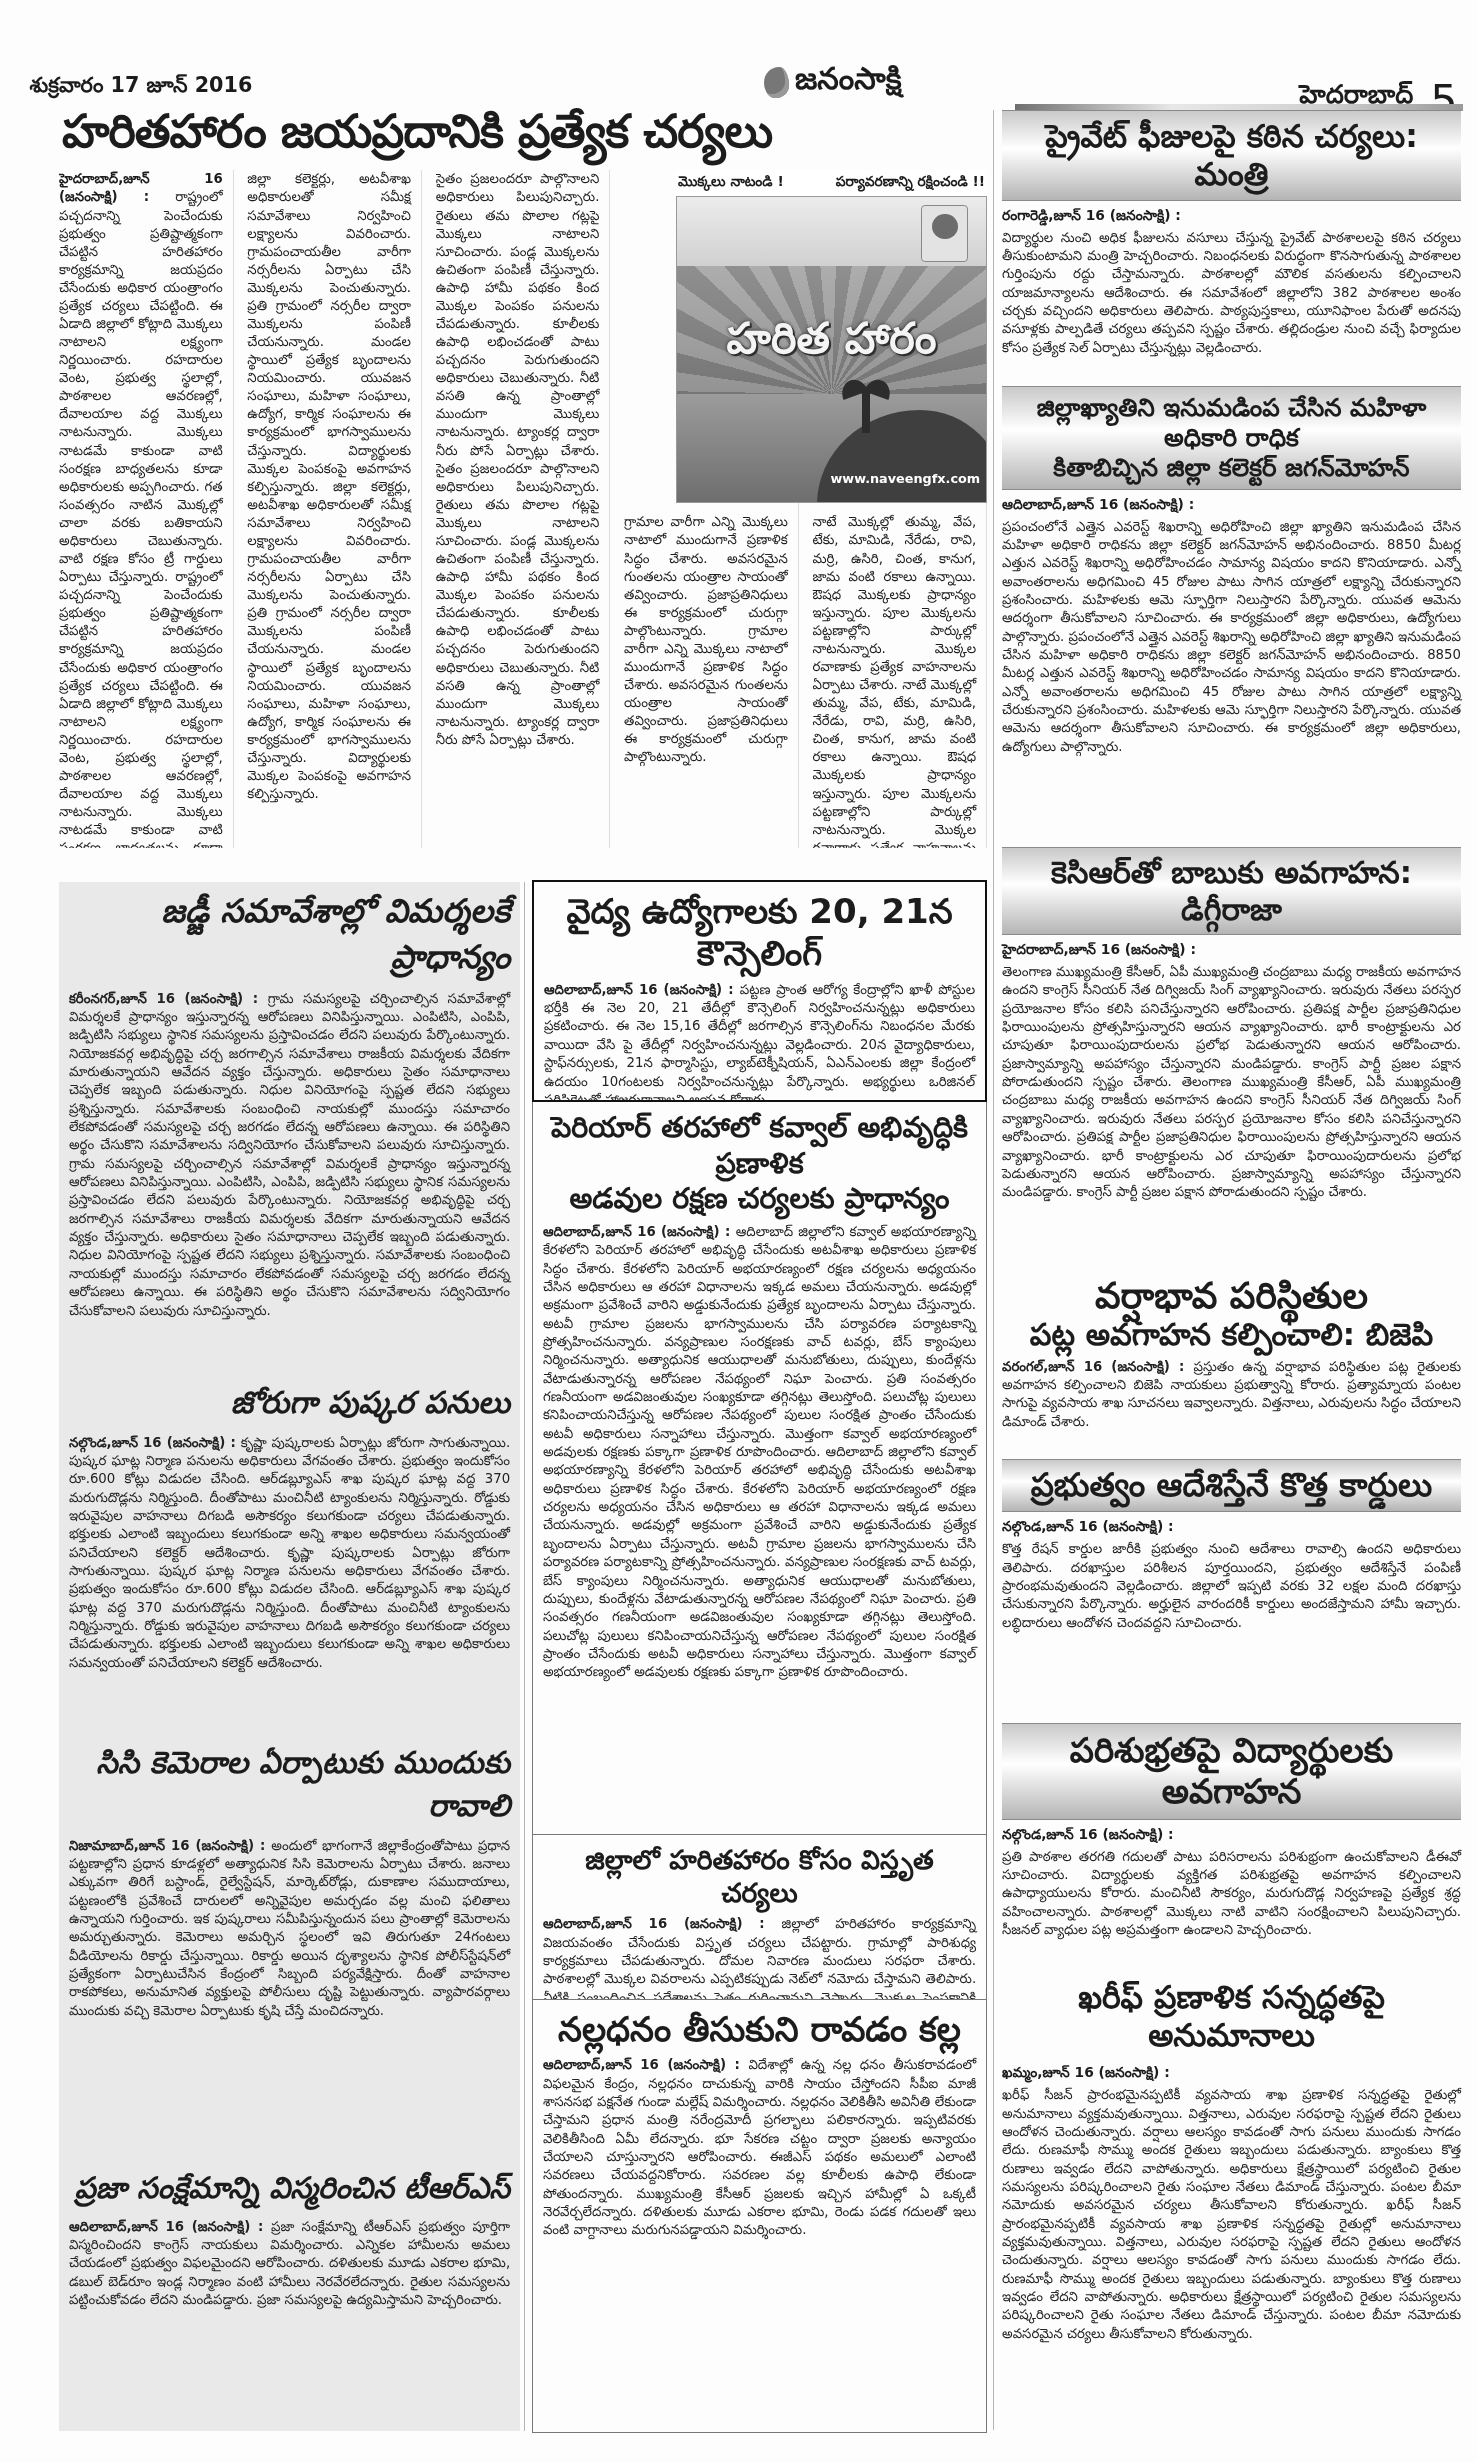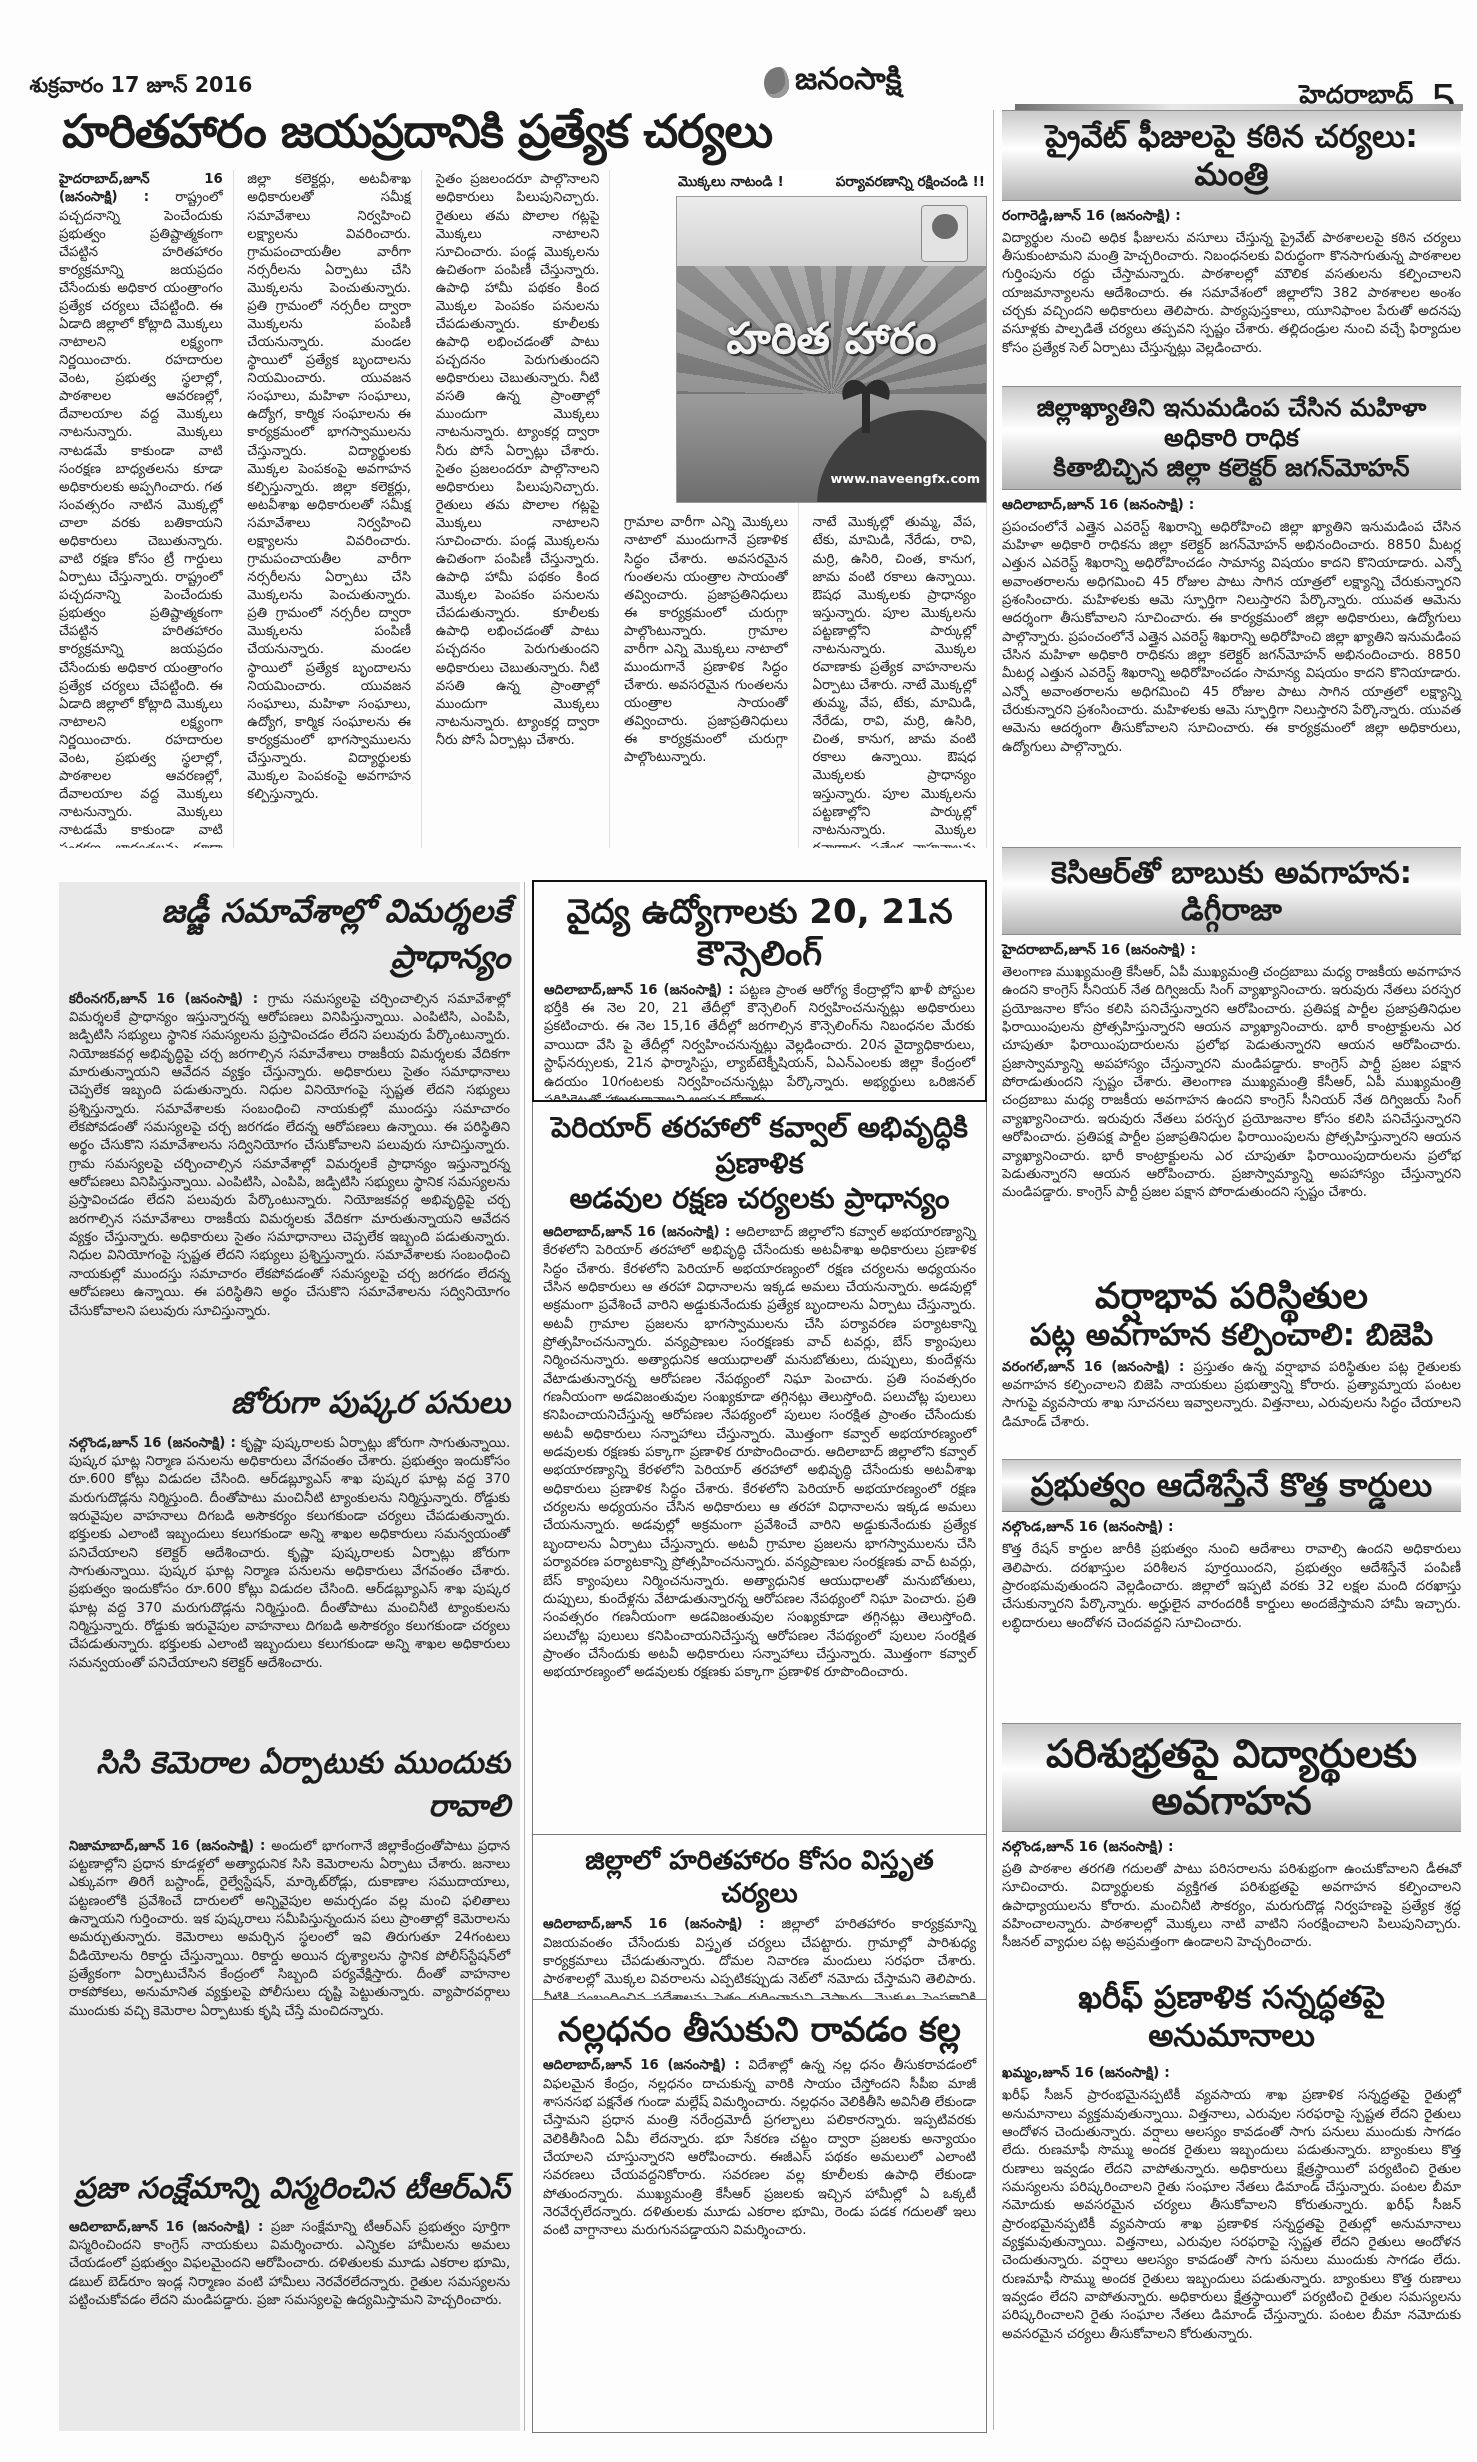--- a/index.html
+++ b/index.html
@@ -181,21 +181,21 @@
         <div style="font-size:30.5px">పట్ల అవగాహన కల్పించాలి: బిజెపి</div>
       </div>
       <div class="body-txt"><span class="dateline">వరంగల్,జూన్ 16 (జనంసాక్షి) : </span><span>ప్రస్తుతం ఉన్న వర్షాభావ పరిస్థితుల పట్ల రైతులకు అవగాహన కల్పించాలని బిజెపి నాయకులు ప్రభుత్వాన్ని కోరారు. ప్రత్యామ్నాయ పంటల సాగుపై వ్యవసాయ శాఖ సూచనలు ఇవ్వాలన్నారు. విత్తనాలు, ఎరువులను సిద్ధం చేయాలని డిమాండ్ చేశారు.</span></div>
     </div>
     <div class="r-art" style="height:264px">
       <div class="hbar" style="font-size:32.5px">ప్రభుత్వం ఆదేశిస్తేనే కొత్త కార్డులు</div>
       <div class="r-dl">నల్గొండ,జూన్ 16 (జనంసాక్షి) : </div>
       <div class="body-txt">కొత్త రేషన్ కార్డుల జారీకి ప్రభుత్వం నుంచి ఆదేశాలు రావాల్సి ఉందని అధికారులు తెలిపారు. దరఖాస్తుల పరిశీలన పూర్తయిందని, ప్రభుత్వం ఆదేశిస్తేనే పంపిణీ ప్రారంభమవుతుందని వెల్లడించారు. జిల్లాలో ఇప్పటి వరకు 32 లక్షల మంది దరఖాస్తు చేసుకున్నారని పేర్కొన్నారు. అర్హులైన వారందరికీ కార్డులు అందజేస్తామని హామీ ఇచ్చారు. లబ్ధిదారులు ఆందోళన చెందవద్దని సూచించారు.</div>
     </div>
     <div class="r-art" style="height:248px">
-      <div class="hbar" style="font-size:39px">పరిశుభ్రతపై విద్యార్థులకు అవగాహన</div>
+      <div class="hbar" style="font-size:34px">పరిశుభ్రతపై విద్యార్థులకు అవగాహన</div>
       <div class="r-dl">నల్గొండ,జూన్ 16 (జనంసాక్షి) : </div>
       <div class="body-txt">ప్రతి పాఠశాల తరగతి గదులతో పాటు పరిసరాలను పరిశుభ్రంగా ఉంచుకోవాలని డీఈవో సూచించారు. విద్యార్థులకు వ్యక్తిగత పరిశుభ్రతపై అవగాహన కల్పించాలని ఉపాధ్యాయులను కోరారు. మంచినీటి సౌకర్యం, మరుగుదొడ్ల నిర్వహణపై ప్రత్యేక శ్రద్ధ వహించాలన్నారు. పాఠశాలల్లో మొక్కలు నాటి వాటిని సంరక్షించాలని పిలుపునిచ్చారు. సీజనల్ వ్యాధుల పట్ల అప్రమత్తంగా ఉండాలని హెచ్చరించారు.</div>
     </div>
     <div class="r-art" style="height:458px">
       <div class="plainhead" style="font-size:31.5px">ఖరీఫ్ ప్రణాళిక సన్నద్ధతపై అనుమానాలు</div>
       <div class="r-dl">ఖమ్మం,జూన్ 16 (జనంసాక్షి) : </div>
       <div class="body-txt"><span>ఖరీఫ్ సీజన్ ప్రారంభమైనప్పటికీ వ్యవసాయ శాఖ ప్రణాళిక సన్నద్ధతపై రైతుల్లో అనుమానాలు వ్యక్తమవుతున్నాయి. విత్తనాలు, ఎరువుల సరఫరాపై స్పష్టత లేదని రైతులు ఆందోళన చెందుతున్నారు. వర్షాలు ఆలస్యం కావడంతో సాగు పనులు ముందుకు సాగడం లేదు. రుణమాఫీ సొమ్ము అందక రైతులు ఇబ్బందులు పడుతున్నారు. బ్యాంకులు కొత్త రుణాలు ఇవ్వడం లేదని వాపోతున్నారు. అధికారులు క్షేత్రస్థాయిలో పర్యటించి రైతుల సమస్యలను పరిష్కరించాలని రైతు సంఘాల నేతలు డిమాండ్ చేస్తున్నారు. పంటల బీమా నమోదుకు అవసరమైన చర్యలు తీసుకోవాలని కోరుతున్నారు. ఖరీఫ్ సీజన్ ప్రారంభమైనప్పటికీ వ్యవసాయ శాఖ ప్రణాళిక సన్నద్ధతపై రైతుల్లో అనుమానాలు వ్యక్తమవుతున్నాయి. విత్తనాలు, ఎరువుల సరఫరాపై స్పష్టత లేదని రైతులు ఆందోళన చెందుతున్నారు. వర్షాలు ఆలస్యం కావడంతో సాగు పనులు ముందుకు సాగడం లేదు. రుణమాఫీ సొమ్ము అందక రైతులు ఇబ్బందులు పడుతున్నారు. బ్యాంకులు కొత్త రుణాలు ఇవ్వడం లేదని వాపోతున్నారు. అధికారులు క్షేత్రస్థాయిలో పర్యటించి రైతుల సమస్యలను పరిష్కరించాలని రైతు సంఘాల నేతలు డిమాండ్ చేస్తున్నారు. పంటల బీమా నమోదుకు అవసరమైన చర్యలు తీసుకోవాలని కోరుతున్నారు.</span></div>
     </div>
   </aside>
 

